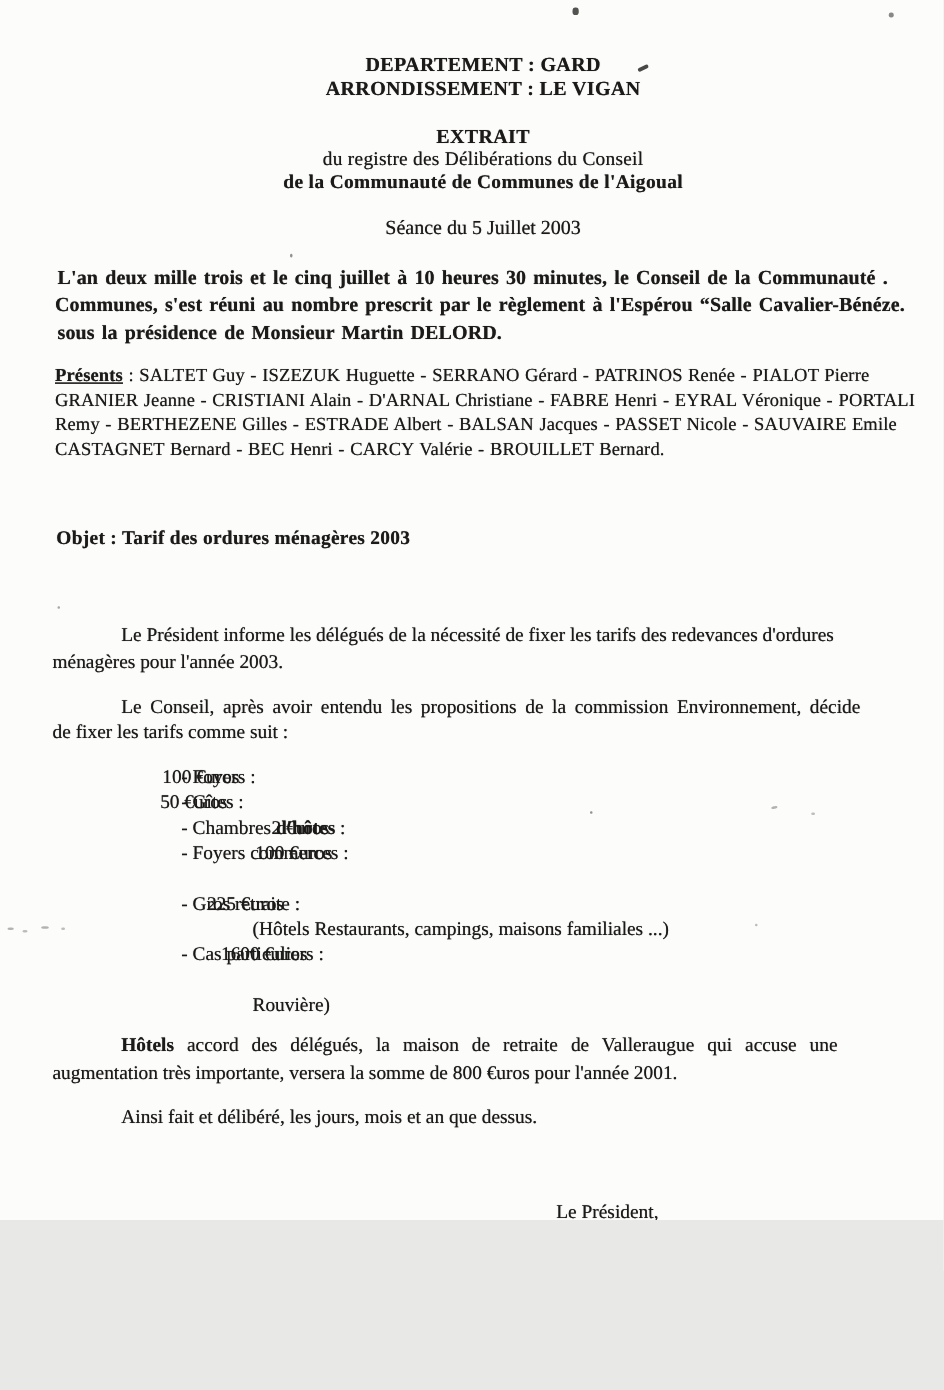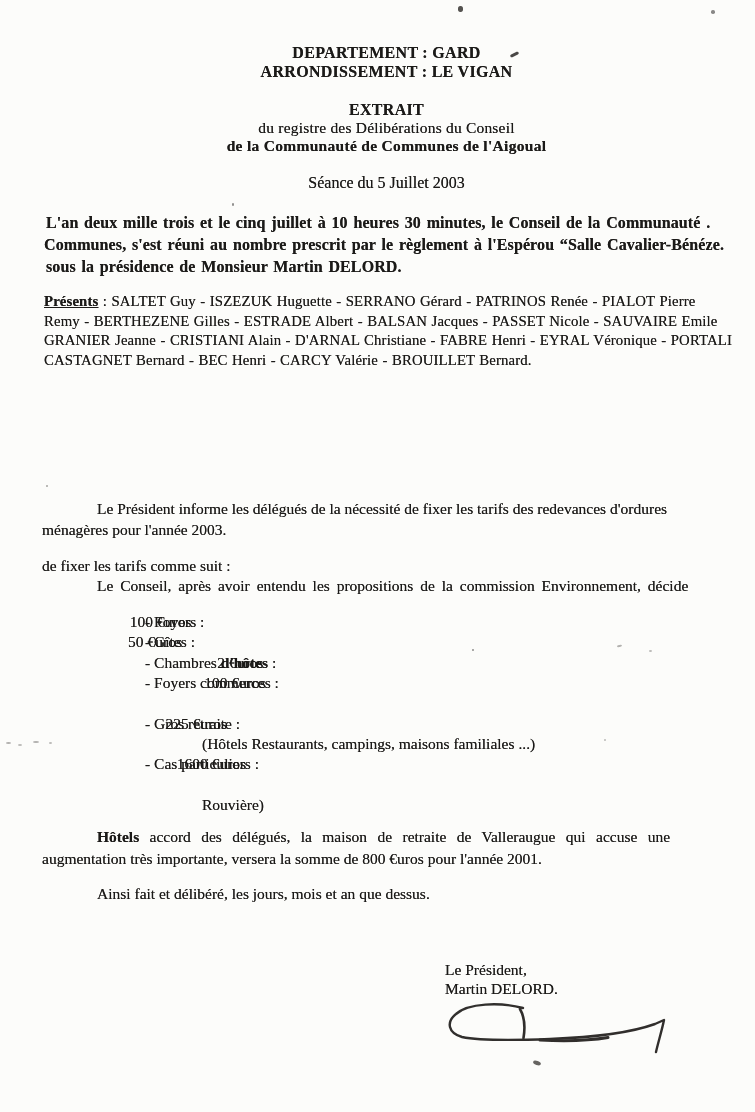--- a/index.html
+++ b/index.html
@@ -1,17 +1,17 @@
 <!DOCTYPE html>
 <html><head>
 <meta charset="utf-8">
 <style>
   html,body { margin:0; padding:0; background:#e8e8e6; }
   .page {
-    position:relative; width:755px; height:1112px; margin:0 auto;
+    position:relative; width:755px; height:976px; margin:0 auto;
     background:#fcfcfa; overflow:hidden;
     font-family:"Liberation Serif", serif;
     color:#1b1a18;
     text-shadow:0 0 .55px rgba(25,22,20,.75);
   }
   .abs { position:absolute; }
   .line { white-space:nowrap; }
   .center { left:9px; width:755px; text-align:center; }
   .b { font-weight:bold; }
   .u { text-decoration:underline; }
@@ -59,34 +59,35 @@
   </div>
 
   <div class="abs preamble">
     <div class="line">L'an deux mille trois et le cinq juillet à 10 heures 30 minutes, le Conseil de la Communauté .</div>
     <div class="line" style="left:-2px; position:relative">Communes, s'est réuni au nombre prescrit par le règlement à l'Espérou “Salle Cavalier-Bénéze.</div>
     <div class="line">sous la présidence de Monsieur Martin DELORD.</div>
   </div>
 
   <div class="abs presents">
     <div class="line"><span class="b u">Présents</span><span> : SALTET Guy - ISZEZUK Huguette - SERRANO Gérard - PATRINOS Renée - PIALOT Pierre</span></div>
+    <div class="line">GRANIER Jeanne - CRISTIANI Alain - D'ARNAL Christiane - FABRE Henri - EYRAL Véronique - PORTALI</div>
     <div class="line">Remy - BERTHEZENE Gilles - ESTRADE Albert - BALSAN Jacques - PASSET Nicole - SAUVAIRE Emile</div>
-    <div class="line">GRANIER Jeanne - CRISTIANI Alain - D'ARNAL Christiane - FABRE Henri - EYRAL Véronique - PORTALI</div>
     <div class="line">CASTAGNET Bernard - BEC Henri - CARCY Valérie - BROUILLET Bernard.</div>
   </div>
 
+  <div class="abs objet line">Objet : Tarif des ordures ménagères 2003</div>
 
   <div class="abs para p1">
     <div class="line indent">Le Président informe les délégués de la nécessité de fixer les tarifs des redevances d'ordures</div>
     <div class="line">ménagères pour l'année 2003.</div>
   </div>
 
   <div class="abs para p2">
+    <div class="line indent ws3">Le Conseil, après avoir entendu les propositions de la commission Environnement, décide</div>
     <div class="line">de fixer les tarifs comme suit :</div>
-    <div class="line indent ws3">Le Conseil, après avoir entendu les propositions de la commission Environnement, décide</div>
   </div>
 
   <div class="abs tarifs">
     <div class="trow" style="top:0"><span>- Foyers :</span><span class="b"></span><span></span><span class="amt">100 €uros</span></div>
     <div class="trow" style="top:20.3px"><span>- Gîtes :</span><span class="b"></span><span></span><span class="amt">50 €uros</span></div>
     <div class="trow" style="top:40.6px"><span>- Chambres </span><span class="b">d'hôtes</span><span> :</span><span class="amt">2 €uros</span></div>
     <div class="trow" style="top:60.9px"><span>- Foyers commerces :</span><span class="amt">100 €uros</span></div>
     <div class="trow" style="top:101.5px"><span>- Gros retraite :</span><span class="amt">225 €uros</span></div>
     <div class="tnote tnote2" style="top:121.8px">(Hôtels Restaurants, campings, maisons familiales ...)</div>
     <div class="trow" style="top:142.1px"><span>- Cas particuliers :</span><span class="amt">1600 €uros</span></div>

